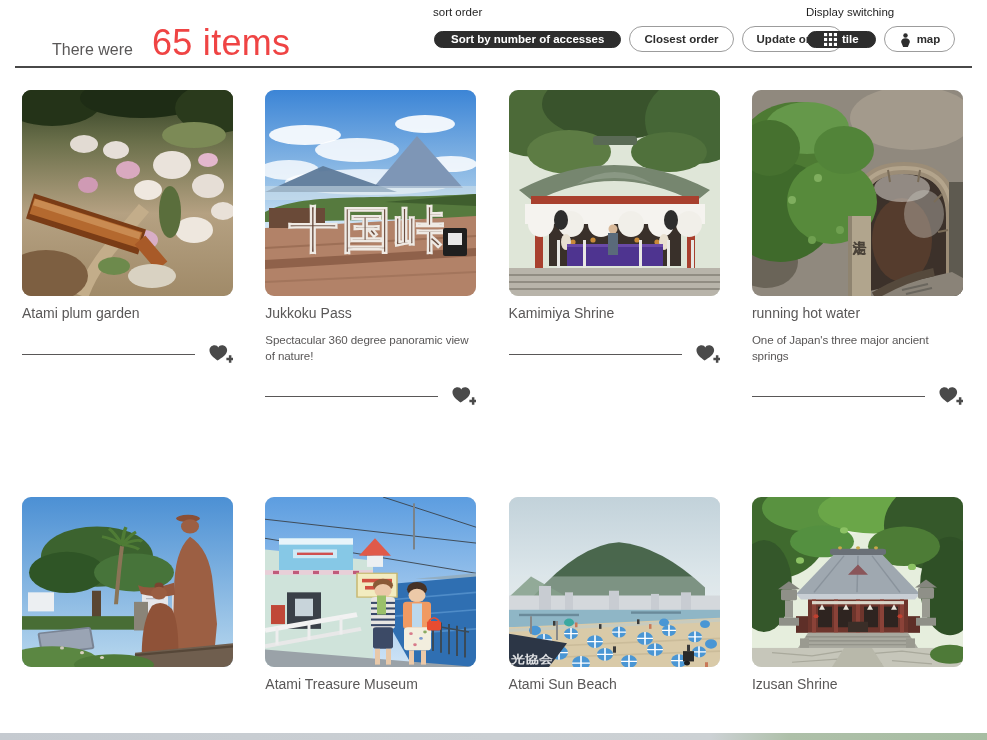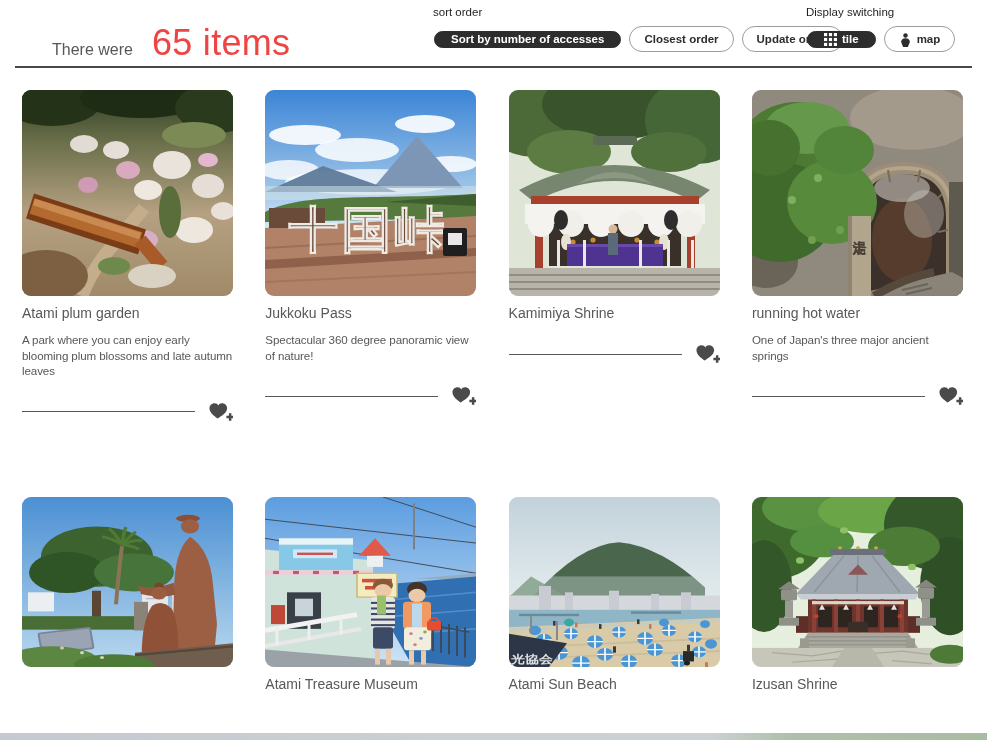--- a/index.html
+++ b/index.html
@@ -119,21 +119,20 @@
         <path d="M8 116 L120 152" stroke="#7a3c16" stroke-width="26"></path>
         <path d="M10 116 L118 150" stroke="#b4692f" stroke-width="16"></path>
         <path d="M12 112 L118 146" stroke="#c98b52" stroke-width="7"></path>
         <path d="M118 150 L140 176" stroke="#a85a28" stroke-width="14"></path>
         <ellipse cx="24" cy="186" rx="42" ry="26" fill="#7d5f41"></ellipse>
         <ellipse cx="130" cy="186" rx="24" ry="12" fill="#d9d2c2"></ellipse>
         <ellipse cx="92" cy="176" rx="16" ry="9" fill="#6d8a4c"></ellipse>
       </svg>
     </div>
     <div class="card-title">Atami plum garden</div>
-    <div class="card-desc">A park where you can enjoy early blooming plum blossoms and late autumn leaves</div>
     <div class="fav-row">
       <div class="fav-line"></div>
       <button class="fav-btn">
         <span>
           <svg width="25" height="22" viewBox="0 0 34 28">
             <path d="M13 23 C8 19 2 15 2 9 C2 5 5 2 9 2 c2.5 0 4 1.2 5 3 c1-1.8 2.5-3 5-3 c4 0 7 3 7 7 c0 6-7 10-13 14z" fill="#4a4a4a"></path>
             <path d="M25 19h3.4v-3.4h3.4V19h3.4v3.4h-3.4v3.4h-3.4v-3.4H25z" fill="#4a4a4a"></path>
           </svg>
         </span>
       </button>

